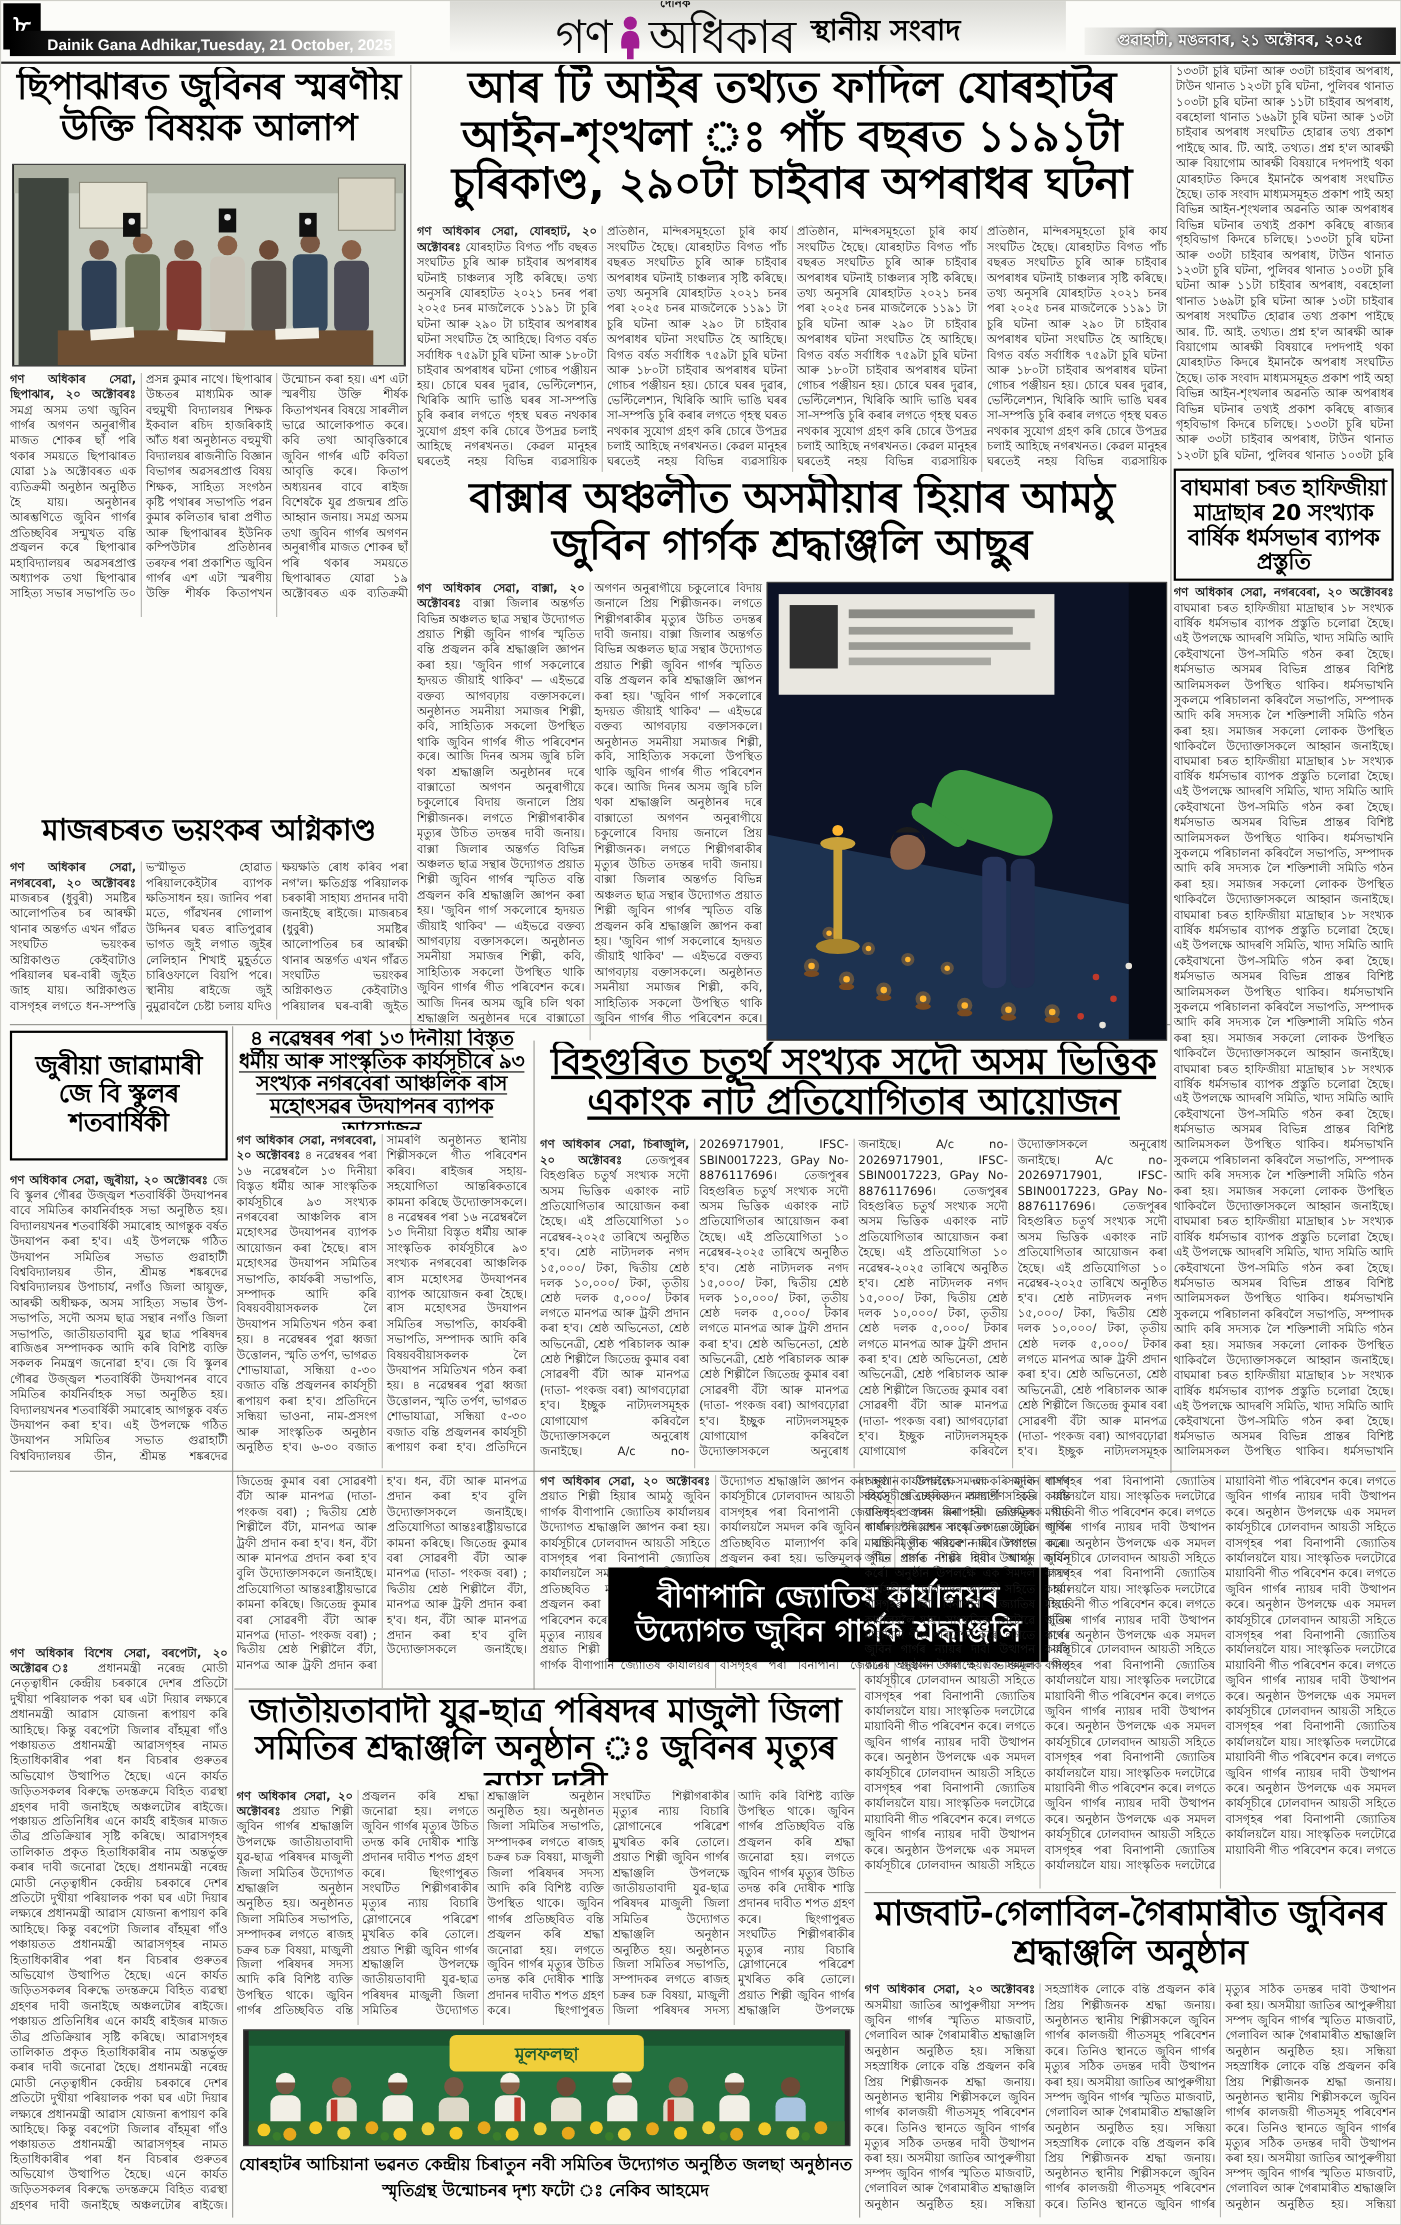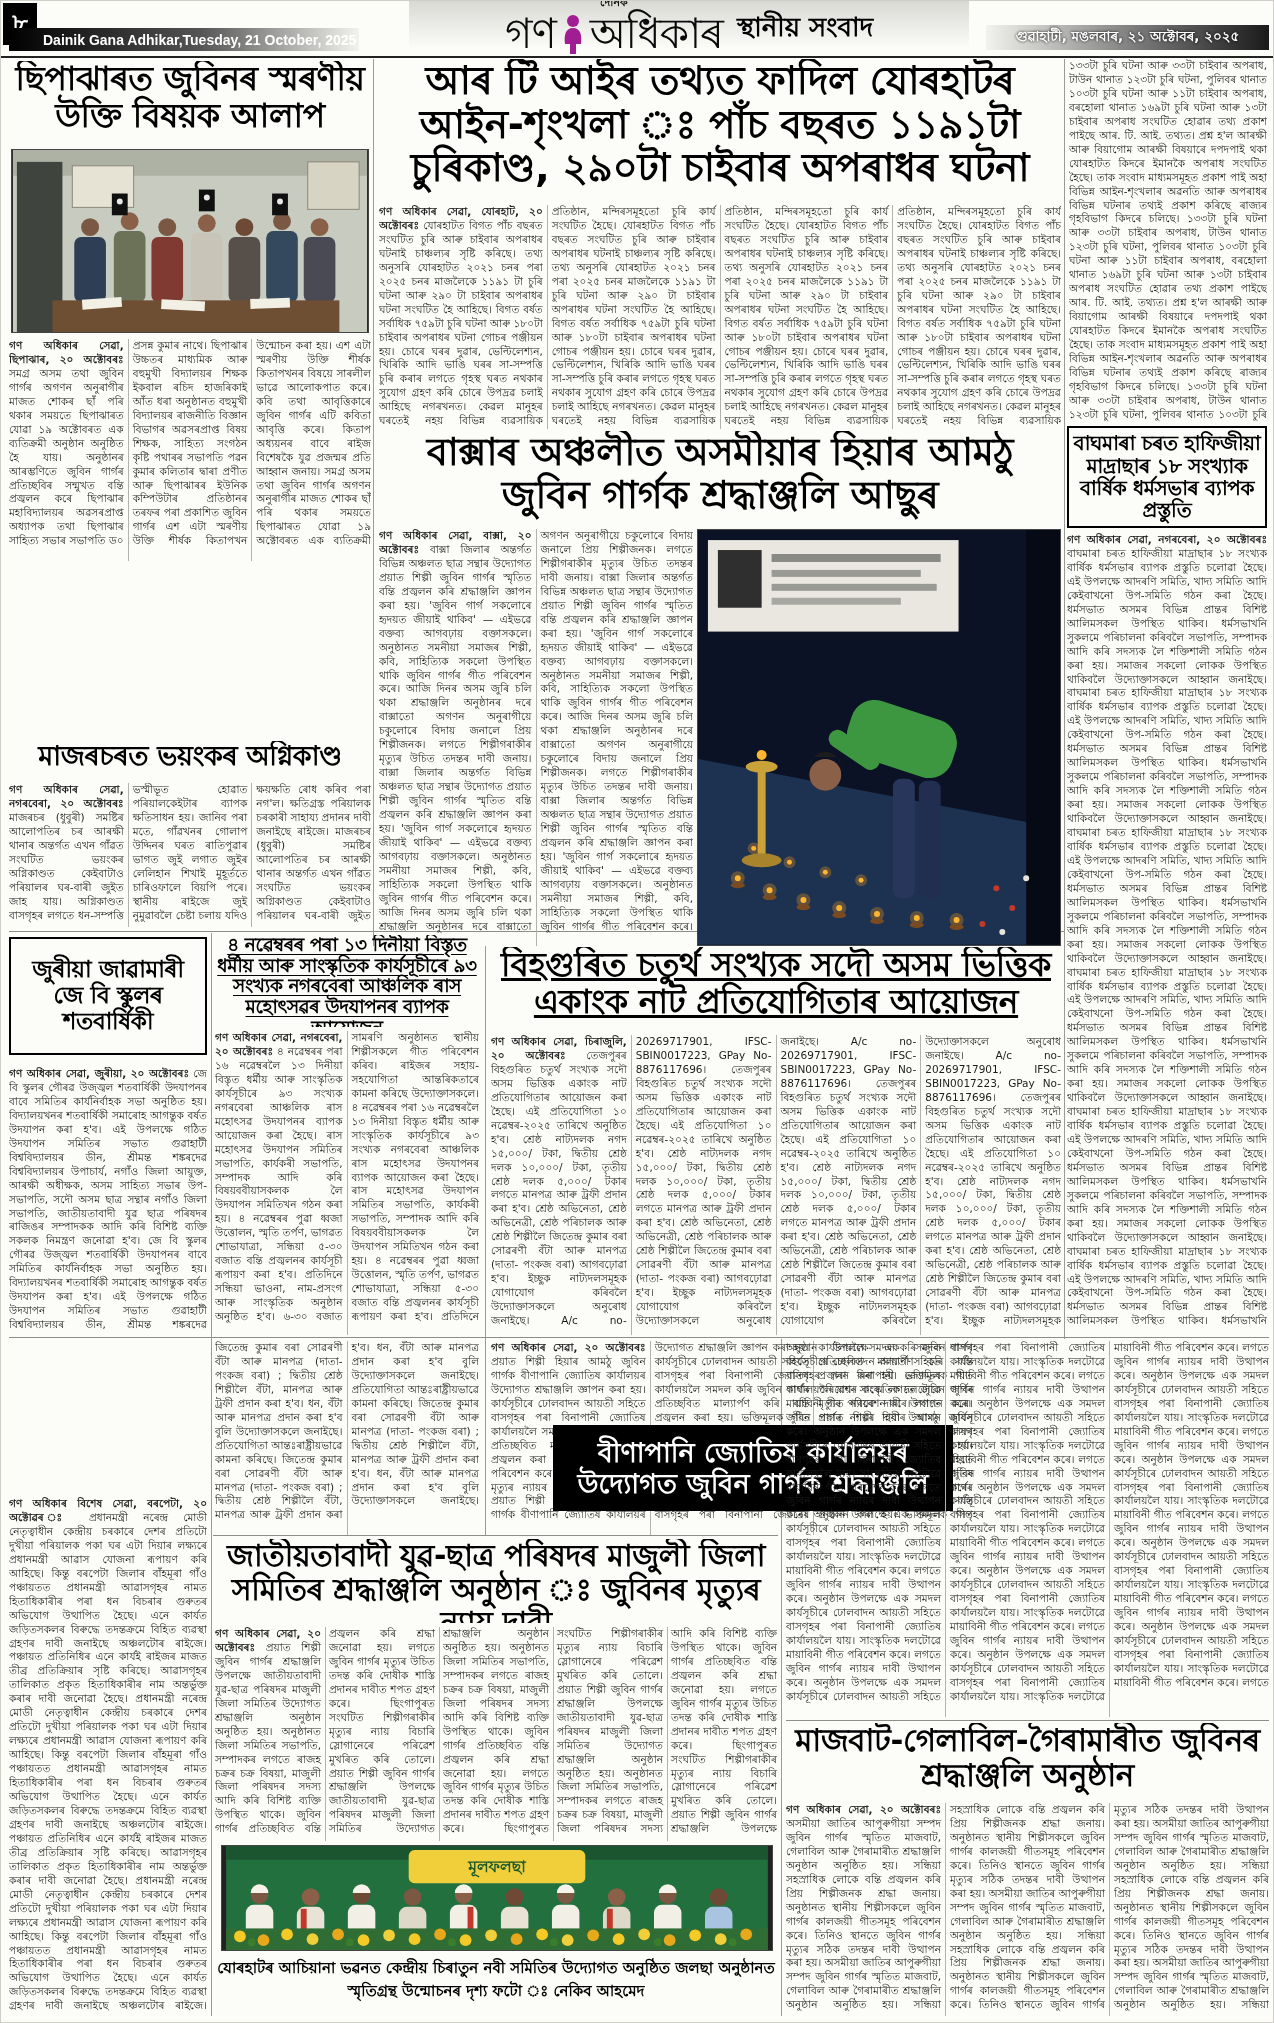--- a/index.html
+++ b/index.html
@@ -234,21 +234,21 @@
     </g>
     <g fill="#c0392b">
       <circle cx="300" cy="360" r="3"></circle>
         <circle cx="316" cy="380" r="3"></circle>
         <circle cx="286" cy="396" r="3"></circle>
       <circle cx="330" cy="350" r="3" fill="#e8e4da"></circle>
         <circle cx="306" cy="404" r="3" fill="#e8e4da"></circle>
     </g>
   </svg>
 
-  <div class="abs headline boxed" style="left:1066px;top:425px;width:200px;height:102px;font-size:20px;">বাঘমাৰা চৰত হাফিজীয়া মাদ্ৰাছাৰ ১৮ সংখ্যাক বাৰ্ষিক ধৰ্মসভাৰ ব্যাপক প্ৰস্তুতি</div>
+  <div class="abs headline boxed" style="left:1066px;top:425px;width:200px;height:102px;font-size:20px;">বাঘমাৰা চৰত হাফিজীয়া মাদ্ৰাছাৰ 20 সংখ্যাক বাৰ্ষিক ধৰ্মসভাৰ ব্যাপক প্ৰস্তুতি</div>
   <div class="abs body-text cols1" style="left:1066px;top:532px;width:200px;height:804px;">
     <b class="byline">গণ অধিকাৰ সেৱা, নগৰবেৰা, ২০ অক্টোবৰঃ</b>
     <span class="fill-target">বাঘমাৰা চৰত হাফিজীয়া মাদ্ৰাছাৰ ১৮ সংখ্যক বাৰ্ষিক ধৰ্মসভাৰ ব্যাপক প্ৰস্তুতি চলোৱা হৈছে। এই উপলক্ষে আদৰণি সমিতি, খাদ্য সমিতি আদি কেইবাখনো উপ-সমিতি গঠন কৰা হৈছে। ধৰ্মসভাত অসমৰ বিভিন্ন প্ৰান্তৰ বিশিষ্ট আলিমসকল উপস্থিত থাকিব। ধৰ্মসভাখনি সুকলমে পৰিচালনা কৰিবলৈ সভাপতি, সম্পাদক আদি কৰি সদস্যক লৈ শক্তিশালী সমিতি গঠন কৰা হয়। সমাজৰ সকলো লোকক উপস্থিত থাকিবলৈ উদ্যোক্তাসকলে আহ্বান জনাইছে। বাঘমাৰা চৰত হাফিজীয়া মাদ্ৰাছাৰ ১৮ সংখ্যক বাৰ্ষিক ধৰ্মসভাৰ ব্যাপক প্ৰস্তুতি চলোৱা হৈছে। এই উপলক্ষে আদৰণি সমিতি, খাদ্য সমিতি আদি কেইবাখনো উপ-সমিতি গঠন কৰা হৈছে। ধৰ্মসভাত অসমৰ বিভিন্ন প্ৰান্তৰ বিশিষ্ট আলিমসকল উপস্থিত থাকিব। ধৰ্মসভাখনি সুকলমে পৰিচালনা কৰিবলৈ সভাপতি, সম্পাদক আদি কৰি সদস্যক লৈ শক্তিশালী সমিতি গঠন কৰা হয়। সমাজৰ সকলো লোকক উপস্থিত থাকিবলৈ উদ্যোক্তাসকলে আহ্বান জনাইছে। বাঘমাৰা চৰত হাফিজীয়া মাদ্ৰাছাৰ ১৮ সংখ্যক বাৰ্ষিক ধৰ্মসভাৰ ব্যাপক প্ৰস্তুতি চলোৱা হৈছে। এই উপলক্ষে আদৰণি সমিতি, খাদ্য সমিতি আদি কেইবাখনো উপ-সমিতি গঠন কৰা হৈছে। ধৰ্মসভাত অসমৰ বিভিন্ন প্ৰান্তৰ বিশিষ্ট আলিমসকল উপস্থিত থাকিব। ধৰ্মসভাখনি সুকলমে পৰিচালনা কৰিবলৈ সভাপতি, সম্পাদক আদি কৰি সদস্যক লৈ শক্তিশালী সমিতি গঠন কৰা হয়। সমাজৰ সকলো লোকক উপস্থিত থাকিবলৈ উদ্যোক্তাসকলে আহ্বান জনাইছে। বাঘমাৰা চৰত হাফিজীয়া মাদ্ৰাছাৰ ১৮ সংখ্যক বাৰ্ষিক ধৰ্মসভাৰ ব্যাপক প্ৰস্তুতি চলোৱা হৈছে। এই উপলক্ষে আদৰণি সমিতি, খাদ্য সমিতি আদি কেইবাখনো উপ-সমিতি গঠন কৰা হৈছে। ধৰ্মসভাত অসমৰ বিভিন্ন প্ৰান্তৰ বিশিষ্ট আলিমসকল উপস্থিত থাকিব। ধৰ্মসভাখনি সুকলমে পৰিচালনা কৰিবলৈ সভাপতি, সম্পাদক আদি কৰি সদস্যক লৈ শক্তিশালী সমিতি গঠন কৰা হয়। সমাজৰ সকলো লোকক উপস্থিত থাকিবলৈ উদ্যোক্তাসকলে আহ্বান জনাইছে। বাঘমাৰা চৰত হাফিজীয়া মাদ্ৰাছাৰ ১৮ সংখ্যক বাৰ্ষিক ধৰ্মসভাৰ ব্যাপক প্ৰস্তুতি চলোৱা হৈছে। এই উপলক্ষে আদৰণি সমিতি, খাদ্য সমিতি আদি কেইবাখনো উপ-সমিতি গঠন কৰা হৈছে। ধৰ্মসভাত অসমৰ বিভিন্ন প্ৰান্তৰ বিশিষ্ট আলিমসকল উপস্থিত থাকিব। ধৰ্মসভাখনি সুকলমে পৰিচালনা কৰিবলৈ সভাপতি, সম্পাদক আদি কৰি সদস্যক লৈ শক্তিশালী সমিতি গঠন কৰা হয়। সমাজৰ সকলো লোকক উপস্থিত থাকিবলৈ উদ্যোক্তাসকলে আহ্বান জনাইছে। বাঘমাৰা চৰত হাফিজীয়া মাদ্ৰাছাৰ ১৮ সংখ্যক বাৰ্ষিক ধৰ্মসভাৰ ব্যাপক প্ৰস্তুতি চলোৱা হৈছে। এই উপলক্ষে আদৰণি সমিতি, খাদ্য সমিতি আদি কেইবাখনো উপ-সমিতি গঠন কৰা হৈছে। ধৰ্মসভাত অসমৰ বিভিন্ন প্ৰান্তৰ বিশিষ্ট আলিমসকল উপস্থিত থাকিব। ধৰ্মসভাখনি সুকলমে পৰিচালনা কৰিবলৈ সভাপতি, সম্পাদক আদি কৰি সদস্যক লৈ শক্তিশালী সমিতি গঠন কৰা হয়। সমাজৰ সকলো লোকক উপস্থিত থাকিবলৈ উদ্যোক্তাসকলে আহ্বান জনাইছে।</span>
   </div>
 
   <div class="abs headline" style="left:8px;top:740px;width:362px;height:38px;font-size:27px;white-space:nowrap;">মাজৰচৰত ভয়ংকৰ অগ্নিকাণ্ড</div>
   <div class="abs body-text cols3" style="left:8px;top:782px;width:362px;height:144px;">
     <b class="byline">গণ অধিকাৰ সেৱা, নগৰবেৰা, ২০ অক্টোবৰঃ</b>
     <span class="fill-target">মাজৰচৰ (ধুবুৰী) সমষ্টিৰ আলোপতিৰ চৰ আৰক্ষী থানাৰ অন্তৰ্গত এখন গাঁৱত সংঘটিত ভয়ংকৰ অগ্নিকাণ্ডত কেইবাটাও পৰিয়ালৰ ঘৰ-বাৰী জুইত জাহ যায়। অগ্নিকাণ্ডত বাসগৃহৰ লগতে ধন-সম্পত্তি ভস্মীভূত হোৱাত পৰিয়ালকেইটাৰ ব্যাপক ক্ষতিসাধন হয়। জানিব পৰা মতে, গাঁৱখনৰ গোলাপ উদ্দিনৰ ঘৰত ৰাতিপুৱাৰ ভাগত জুই লগাত জুইৰ লেলিহান শিখাই মুহূৰ্ততে চাৰিওফালে বিয়পি পৰে। স্থানীয় ৰাইজে জুই নুমুৱাবলৈ চেষ্টা চলায় যদিও ক্ষয়ক্ষতি ৰোধ কৰিব পৰা নগ'ল। ক্ষতিগ্ৰস্ত পৰিয়ালক চৰকাৰী সাহায্য প্ৰদানৰ দাবী জনাইছে ৰাইজে। মাজৰচৰ (ধুবুৰী) সমষ্টিৰ আলোপতিৰ চৰ আৰক্ষী থানাৰ অন্তৰ্গত এখন গাঁৱত সংঘটিত ভয়ংকৰ অগ্নিকাণ্ডত কেইবাটাও পৰিয়ালৰ ঘৰ-বাৰী জুইত জাহ যায়। অগ্নিকাণ্ডত বাসগৃহৰ লগতে ধন-সম্পত্তি ভস্মীভূত হোৱাত পৰিয়ালকেইটাৰ ব্যাপক ক্ষতিসাধন হয়। জানিব পৰা মতে, গাঁৱখনৰ গোলাপ উদ্দিনৰ ঘৰত ৰাতিপুৱাৰ ভাগত জুই লগাত জুইৰ লেলিহান শিখাই মুহূৰ্ততে চাৰিওফালে বিয়পি পৰে। স্থানীয় ৰাইজে জুই নুমুৱাবলৈ চেষ্টা চলায় যদিও ক্ষয়ক্ষতি ৰোধ কৰিব পৰা নগ'ল। ক্ষতিগ্ৰস্ত পৰিয়ালক চৰকাৰী সাহায্য প্ৰদানৰ দাবী জনাইছে ৰাইজে।</span>
   </div>

